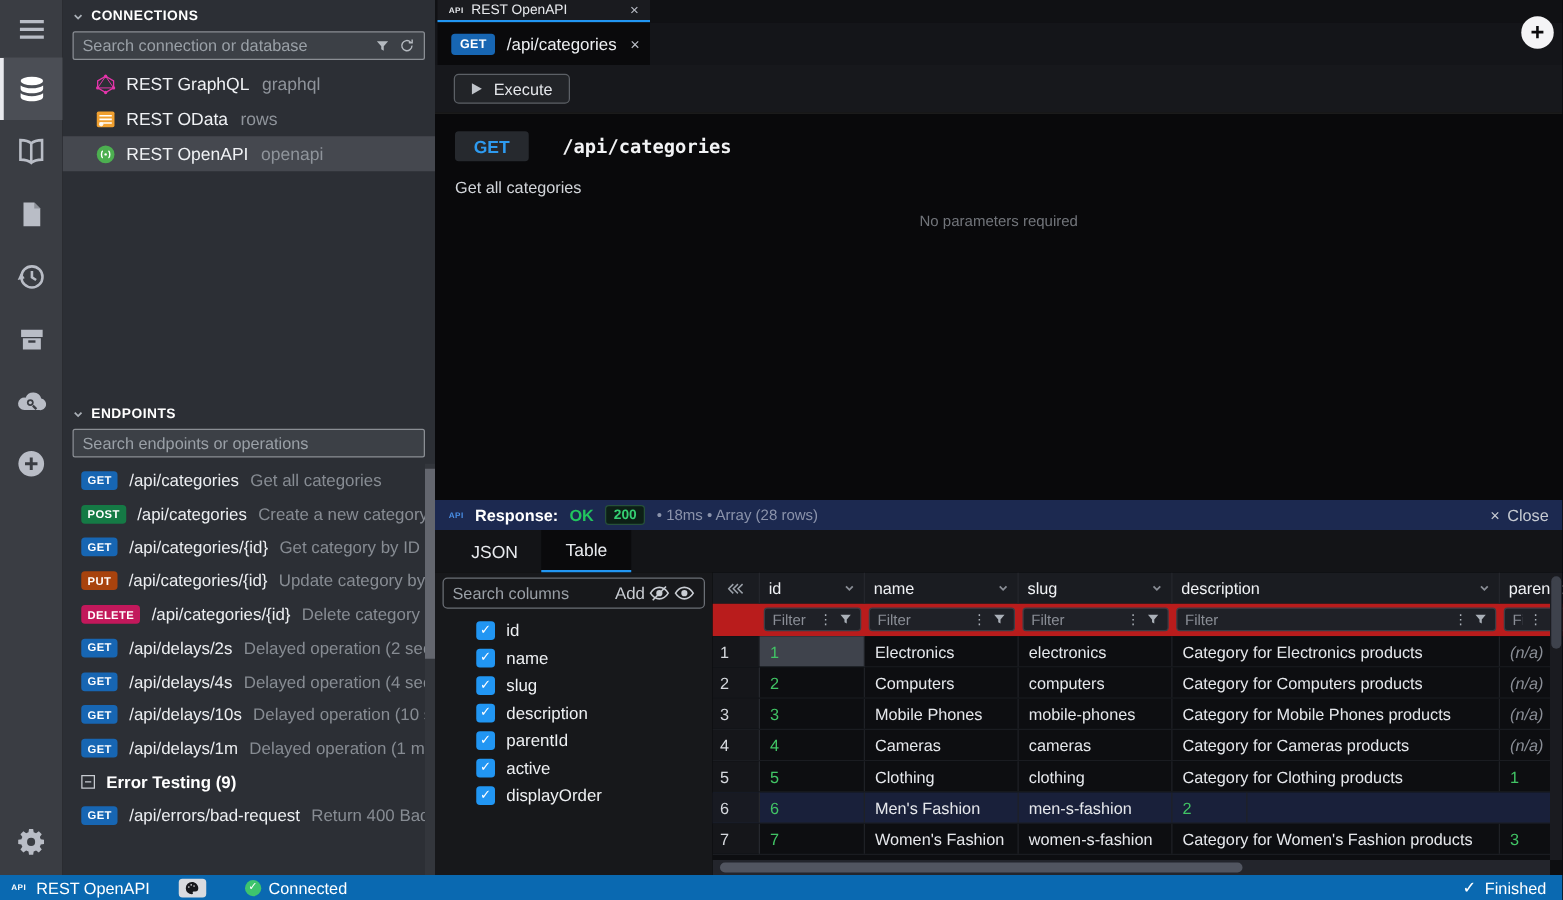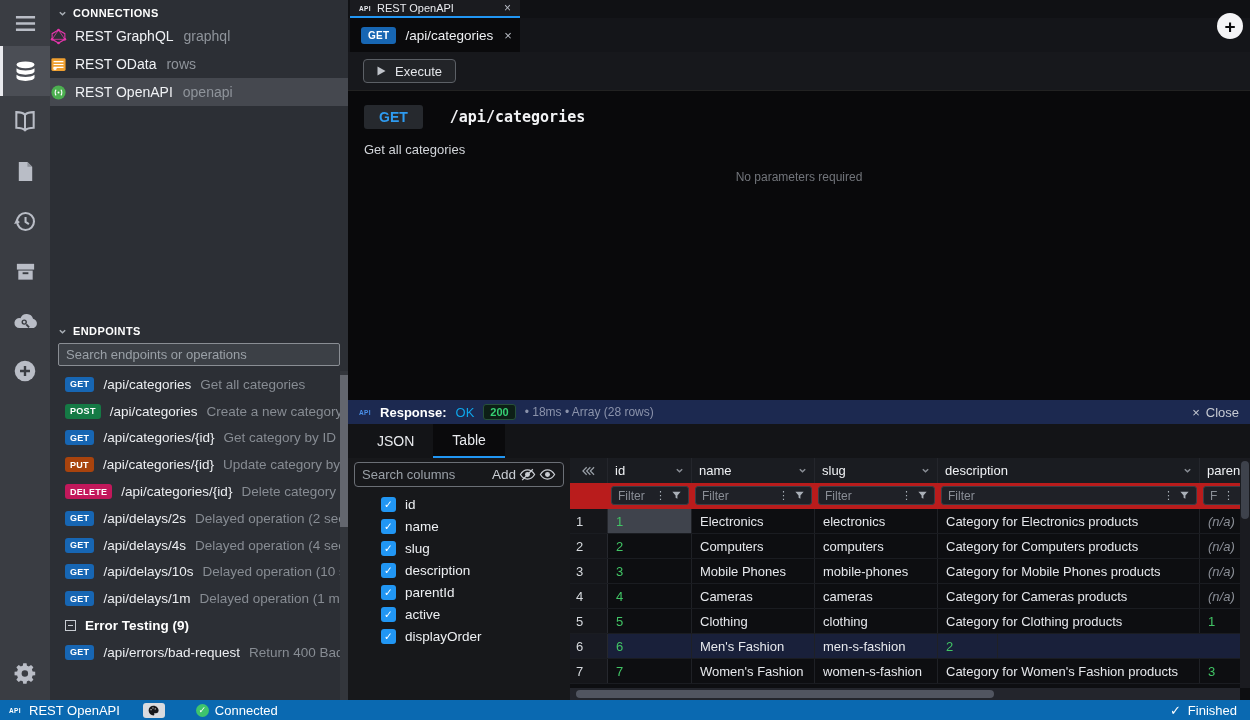--- a/index.html
+++ b/index.html
@@ -17,21 +17,21 @@
   .rail-gear { position:absolute; bottom:6px; left:0; width:50px; height:42px; display:flex; align-items:center; justify-content:center; color:#b9bdc6; }
 
   
   .sidebar { position:absolute; left:50px; top:0; width:298px; height:700px; background:#2c2f35; overflow:hidden; z-index:4; }
   .side-header { display:flex; align-items:center; gap:6px; padding:7px 8px 3px; font-size:11px; font-weight:bold; color:#fff; letter-spacing:.4px; }
   .side-header .chev { color:#aab0b7; margin-top:1px; }
   .side-search { margin:3px 8px 5px; height:23px; background:#3c4046; border:1px solid #8a8e94; border-radius:2px; display:flex; align-items:center; padding:0 7px; gap:7px; }
   .side-search input { flex:1; min-width:0; background:transparent; border:0; outline:0; color:#dfe2e6; font-size:13px; }
   .side-search input::placeholder { color:#9aa0a7; }
   .side-search .sicon { color:#b5bac0; flex:none; }
-  .conn-item { height:28px; display:flex; align-items:center; gap:8px; font-size:14px; cursor:pointer; white-space:nowrap; }
+  .conn-item { height:28px; display:flex; align-items:center; padding-left:26px; gap:8px; font-size:14px; cursor:pointer; white-space:nowrap; }
   .conn-item.sel { background:#45484f; }
   .conn-name { color:#f0f2f5; }
   .conn-type { color:#8f949b; margin-left:2px; }
   .endpoints { position:absolute; left:0; right:0; top:318px; bottom:0; }
   .ep-list { position:absolute; left:0; right:0; top:53px; bottom:0; overflow:hidden; }
   .ep-item { height:26.8px; display:flex; align-items:center; padding-left:15px; gap:9px; white-space:nowrap; overflow:hidden; cursor:pointer; }
   .ep-badge { font-size:9px; font-weight:bold; color:#fff; border-radius:3px; padding:2.5px 5px; min-width:26px; text-align:center; letter-spacing:.3px; flex:none; }
   .m-get { background:#1766b3; } .m-post { background:#157a45; } .m-put { background:#a8430d; } .m-delete { background:#c2185b; }
   .ep-path { font-size:13.5px; color:#eceef1; flex:none; }
   .ep-desc { font-size:13.5px; color:#878c93; }
@@ -60,21 +60,21 @@
   .req-head { display:flex; align-items:center; gap:27px; padding:14px 0 0 16px; }
   .method-chip { background:#26292e; border-radius:3px; padding:4px 15px; color:#2e9bf0; font-weight:bold; font-size:14px; }
   .req-path { font-family:"DejaVu Sans Mono",monospace; font-weight:bold; font-size:15px; color:#f2f3f5; }
   .req-summary { padding:13px 0 0 16px; font-size:13px; color:#d2d5da; }
   .req-note { position:absolute; top:79px; left:0; right:0; text-align:center; font-size:12px; color:#72757b; }
 
   
   .response-bar { height:24px; background:#1c2950; display:flex; align-items:center; padding:0 11px; gap:9px; font-size:13px; }
   .response-bar .api-mini { color:#4a90e8; }
   .resp-label { font-weight:bold; color:#fff; }
-  .resp-ok { color:#0ea5e9; font-weight:normal; }
+  .resp-ok { color:#22c55e; font-weight:bold; }
   .resp-code { color:#35d073; font-weight:bold; font-size:11px; background:#0d1f16; border:1px solid #27503a; border-radius:3px; padding:1px 6px; }
   .resp-meta { color:#8b93ab; font-size:12px; }
   .resp-close { margin-left:auto; color:#c6cad2; font-size:13px; display:flex; gap:6px; align-items:center; cursor:pointer; }
   .result-tabs { height:34px; background:#131417; display:flex; padding-left:10px; }
   .rtab { padding:0 19px; display:flex; align-items:center; justify-content:center; font-size:14px; color:#e8eaee; cursor:pointer; }
   .rtab.active { background:#0a0a0c; border-bottom:2px solid #2196f3; }
 
   
   .result { position:absolute; top:458px; left:0; right:0; bottom:0; display:flex; }
   .colmgr { width:222px; background:#17181b; flex:none; }
@@ -205,20 +205,34 @@
 <div class="sidebar">
   <div>
     <div class="side-header">
       <span class="chev">
           <svg width="9" height="9" viewBox="0 0 10 10" fill="none" stroke="currentColor" stroke-width="1.6">
             <path d="M2 3.5 5 6.5 8 3.5"></path>
           </svg>
         </span>
       <span>CONNECTIONS</span>
     </div>
+    <div class="side-search">
+      <input placeholder="Search connection or database" style="">
+      <span class="sicon">
+          <svg viewBox="0 0 24 24" width="12" height="12" fill="currentColor">
+            <path d="M3 4h18l-7 8v7l-4-2.2V12z"></path>
+          </svg>
+        </span>
+      <span class="sicon">
+          <svg viewBox="0 0 24 24" width="13" height="13" fill="none" stroke="currentColor" stroke-width="2.1">
+            <path d="M19.5 12a7.5 7.5 0 1 1-2.2-5.3"></path>
+            <path d="M19.8 2.8v5h-5"></path>
+          </svg>
+        </span>
+    </div>
     <div>
         <div class="conn-item">
           <span class="conn-icon">
             <svg viewBox="0 0 24 24" width="17" height="17">
               <path d="M12 2.8 21 8v8l-9 5.2L3 16V8z" fill="none" stroke="#e535ab" stroke-width="1.5"></path>
               <path d="M3 16 12 2.8 21 16z" fill="none" stroke="#e535ab" stroke-width="1.1"></path>
               <circle cx="12" cy="2.8" r="1.9" fill="#e535ab"></circle>
               <circle cx="21" cy="16" r="1.9" fill="#e535ab"></circle>
               <circle cx="3" cy="16" r="1.9" fill="#e535ab"></circle>
               <circle cx="12" cy="21.2" r="1.9" fill="#e535ab"></circle>

